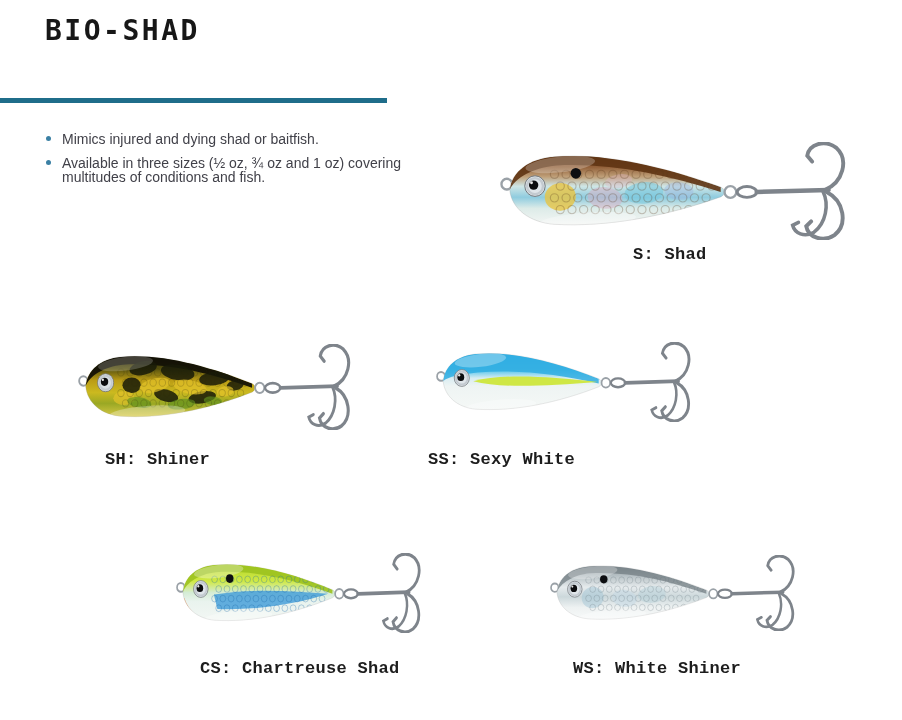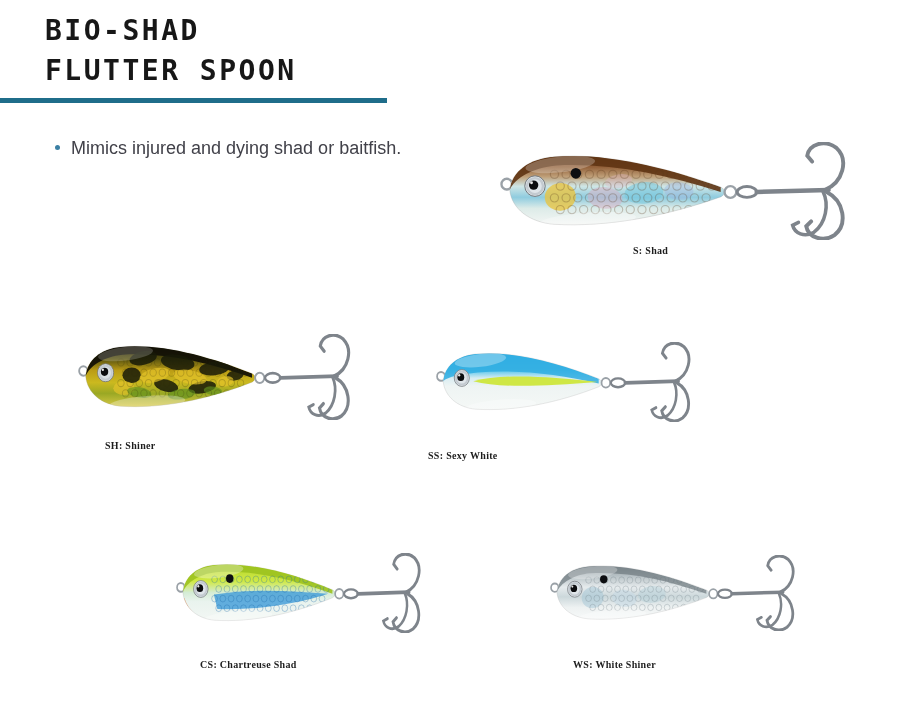--- a/index.html
+++ b/index.html
@@ -5,55 +5,58 @@
   html,body{margin:0;padding:0;background:#ffffff;}
   .page{position:relative;width:902px;height:720px;background:#ffffff;overflow:hidden;
         font-family:"Liberation Sans",sans-serif;}
   
   .title{position:absolute;left:45px;top:11px;margin:0;
          font-family:"DejaVu Sans Mono",monospace;font-weight:700;
          font-size:28px;line-height:40px;letter-spacing:2.5px;color:#171717;}
   .title span{display:block;}
   .title-underline{position:absolute;left:0;top:98px;width:387px;height:5px;background:#1f6d8a;}
   
-  .features{position:absolute;left:44px;top:131px;width:392px;margin:10px;padding:0;
-            list-style:none;color:#414149;font-size:18px;line-height:14.5px;}
+  .features{position:absolute;left:44px;top:131px;width:392px;margin:1px;padding:0;
+            list-style:none;color:#414149;font-size:14px;line-height:14.5px;}
   .features li{position:relative;padding-left:17px;margin-bottom:9px;}
   .features .dot{position:absolute;left:1px;top:4px;width:5px;height:5px;border-radius:50%;background:#3b80a4;}
   
   figure{position:absolute;margin:0;padding:0;}
   figure svg{width:100%;height:100%;display:block;}
-  figcaption{position:absolute;font-family:Liberation Serif, serif;font-weight:700;
-             font-size:10px;letter-spacing:.3px;color:#1d1d1d;white-space:nowrap;}
+  figcaption{position:absolute;font-family:Liberation Mono, monospace;font-weight:700;
+             font-size:17px;letter-spacing:.3px;color:#1d1d1d;white-space:nowrap;}
   .fig-shad{left:500px;top:142px;width:350px;height:98px;}
   .fig-shad figcaption{left:133px;top:103px;}
-  .fig-shiner{left:78px;top:334px;width:276px;height:86px;}
+  .fig-shiner{left:78px;top:344px;width:276px;height:86px;}
   .fig-shiner figcaption{left:27px;top:106px;}
   .fig-sexy{left:436px;top:342px;width:258px;height:80px;}
   .fig-sexy figcaption{left:-8px;top:108px;}
   .fig-chart{left:176px;top:553px;width:248px;height:80px;}
   .fig-chart figcaption{left:24px;top:106px;}
   .fig-white{left:550px;top:555px;width:248px;height:76px;}
   .fig-white figcaption{left:23px;top:104px;}
 </style>
 </head>
 <body>
 
 <div class="page">
 
   <h1 class="title" style="color: rgb(23, 23, 23);">
     <span>BIO-SHAD</span>
-    <span>FLUTTER SPOON</span>
   </h1>
   <div class="title-underline" style="background: rgb(31, 109, 138);"></div>
 
   <ul class="features" style="color: rgb(65, 65, 73);">
     <li>
       <span class="dot" style="background: rgb(59, 128, 164);"></span>
       <span>Mimics injured and dying shad or baitfish.</span>
+    </li>
+    <li>
+      <span class="dot" style="background: rgb(59, 128, 164);"></span>
+      <span>Available in three sizes (½ oz, ¾ oz and 1 oz) covering multitudes of conditions and fish.</span>
     </li>
   </ul>
 
   <figure class="fig-shad">
     <svg viewBox="0 0 360 100" preserveAspectRatio="none">
         <defs>
           <linearGradient id="g-shad" x1="0" y1="0" x2="0" y2="1">
             <stop offset="0" stop-color="#6f4526"></stop>
             <stop offset="0.16" stop-color="#93613a"></stop>
             <stop offset="0.3" stop-color="#bf9f78"></stop>

